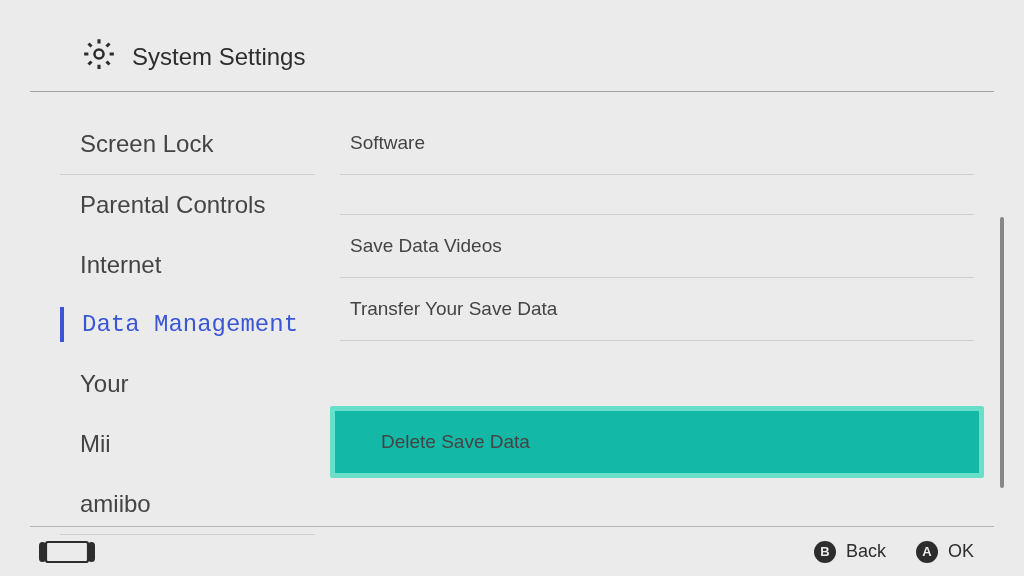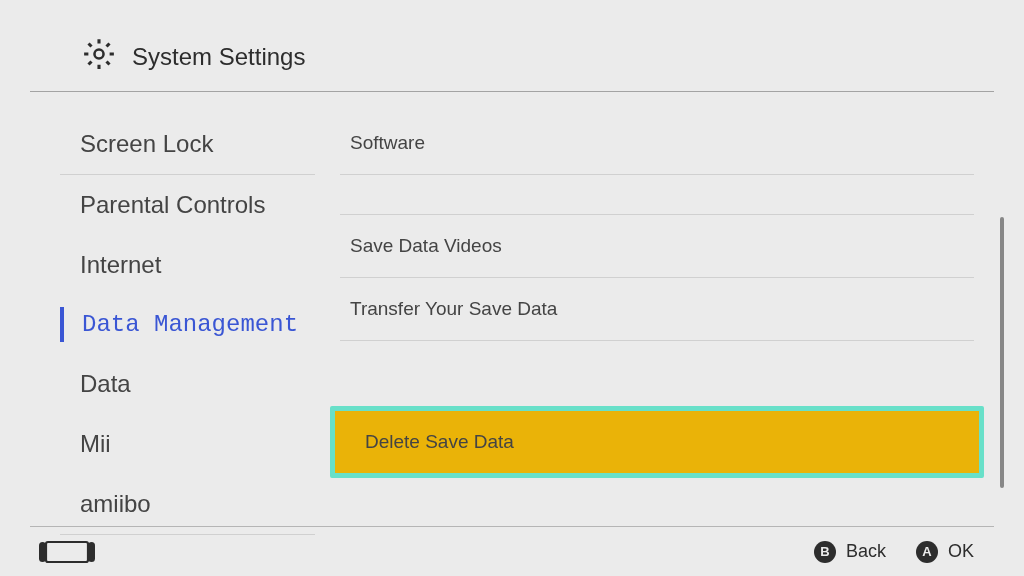--- a/index.html
+++ b/index.html
@@ -96,24 +96,24 @@
       border-bottom: 1px solid #d0d0d0;
       margin-left: 10px;
       margin-right: 10px;
     }
     .main-gap-large {
       height: 65px;
       margin-left: 10px;
       margin-right: 10px;
     }
     .main-item.highlighted {
-      background: #eab308;
+      background: #14b8a6;
       border: 5px solid #68e0c9;
       border-radius: 2px;
-      padding: 20px 30px;
+      padding: 20px 46px;
       margin-left: 0;
       margin-right: 0;
     }
     .scrollbar {
       position: absolute;
       right: 20px;
       top: 72px;
       bottom: 52px;
       width: 5px;
       background: transparent;
@@ -195,21 +195,21 @@
     <div class="sidebar-item">
       <span class="sidebar-label">Parental Controls</span>
     </div>
     <div class="sidebar-item">
       <span class="sidebar-label">Internet</span>
     </div>
     <div class="sidebar-item active">
       <span class="sidebar-label">Data Management</span>
     </div>
     <div class="sidebar-item">
-      <span class="sidebar-label">Data</span>
+      <span class="sidebar-label">Your</span>
     </div>
     <div class="sidebar-item">
       <span class="sidebar-label">Mii</span>
     </div>
     <div class="sidebar-item">
       <span class="sidebar-label">amiibo</span>
     </div>
     <div class="sidebar-divider"></div>
   </div>
 

